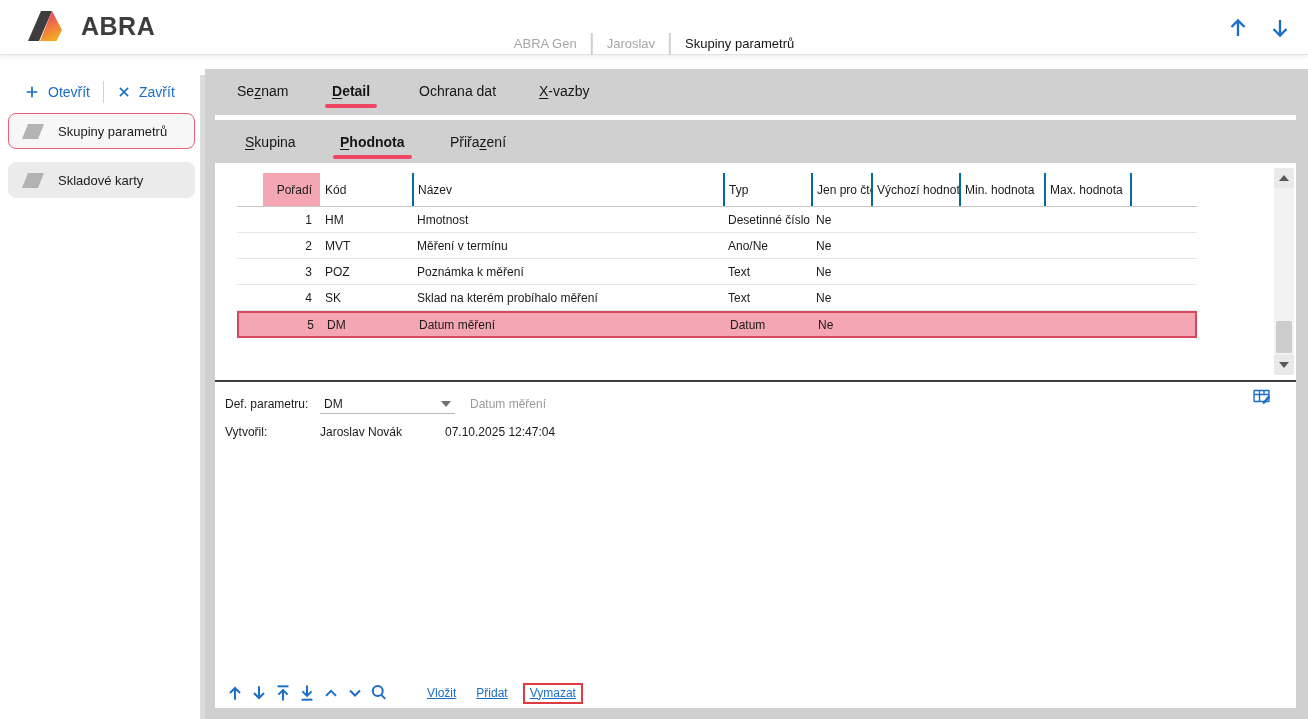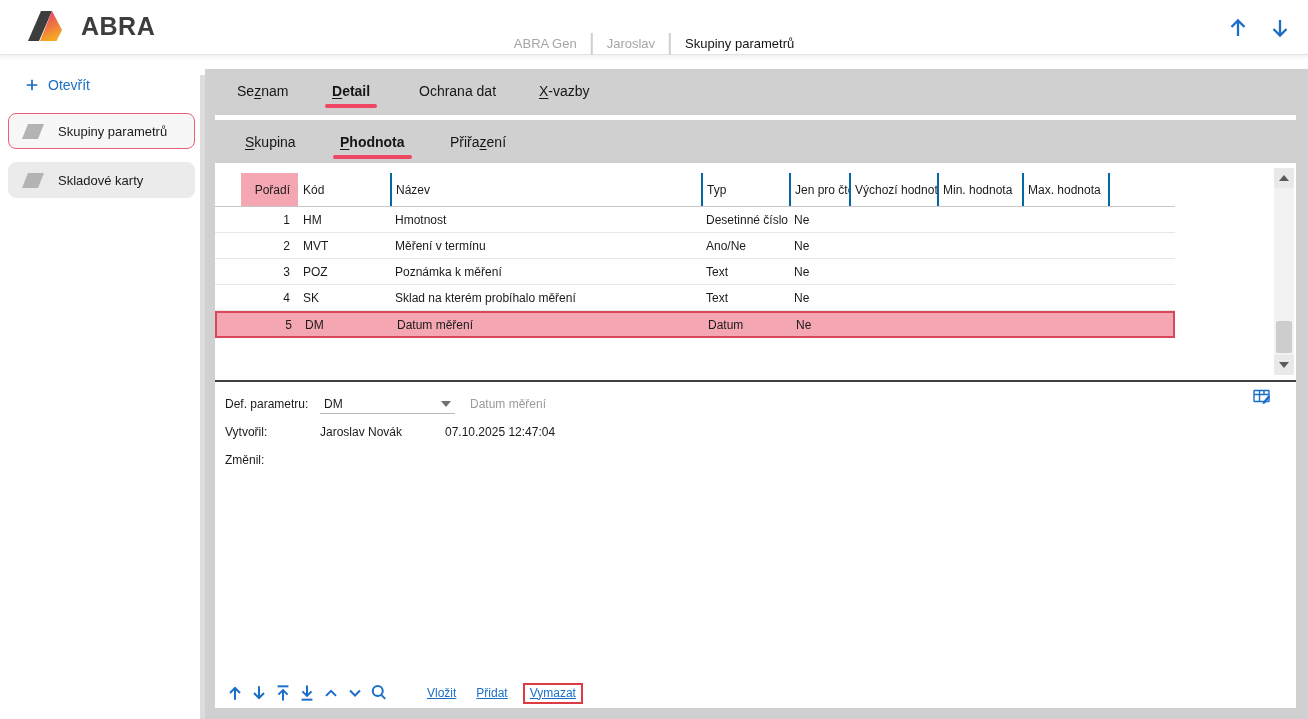--- a/index.html
+++ b/index.html
@@ -16,21 +16,21 @@
   .bc-muted { color:#a6a6a6; }
   .bc-active { color:#141414; }
   .bc-sep { width:2px; height:22px; background:#cfcfcf; }
   .hdr-nav { position:absolute; right:16px; top:0; height:55px; display:flex; align-items:center; gap:18px; }
   .blue-ic { color:var(--accent-blue); display:block; }
 
   
   .sidebar { position:absolute; left:0; top:55px; width:205px; bottom:0; background:#fff; }
   .side-splitter { position:absolute; right:0; top:20px; bottom:0; width:5px; background:#dcdcdc; }
   .side-toolbar { position:absolute; left:24px; top:22px; height:30px; display:flex; align-items:center; gap:13px;
-                  font-size:14px; color:var(--accent-blue);flex-direction:column; }
+                  font-size:14px; color:var(--accent-blue); }
   .side-btn { display:flex; align-items:center; gap:8px; cursor:pointer; }
   .side-sep { width:1px; height:22px; background:#d2d2d2; }
   .side-item { position:absolute; left:8px; width:187px; height:36px; border-radius:8px;
                background:#ebebeb; border:1px solid #ebebeb; display:flex; align-items:center; font-size:13px; }
   .side-item.selected { background:#f8f7f7; border:1px solid #ea6076; }
   .pgram { width:16px; height:15px; background:#b3b3b3; transform:skewX(-22deg); margin-left:16px; }
   .side-item .lbl { margin-left:17px; }
 
   
   .main { position:absolute; left:205px; top:69px; right:0; bottom:0; background:var(--panel-gray); }
@@ -41,21 +41,21 @@
   .tab { position:absolute; top:14px; font-size:14px; color:#161616; cursor:pointer; white-space:nowrap; }
   .tab.active { font-weight:700; }
   .tab .accel { text-decoration:underline; text-underline-offset:2px; }
   .tab .tab-underline { display:none; position:absolute; left:-7px; right:-7px; top:21px; height:4px;
                         background:var(--accent-red); border-radius:2px; }
   .tab.active .tab-underline { display:block; }
 
   
   .content { position:absolute; left:10px; top:94px; width:1081px; bottom:11px; background:#fff; }
 
-  .grid-row { display:grid; grid-template-columns:83px 92px 311px 88px 60px 88px 85px 86px 67px; width:960px; }
+  .grid-row { display:grid; grid-template-columns:83px 92px 311px 88px 60px 88px 85px 86px 67px; width:960px;margin-left:22px; }
   .thead { position:relative; height:44px; }
   .thead-border { position:absolute; left:0; right:0; top:43px; height:1px; background:#c6c6c6; }
   .th { align-self:end; height:34px; line-height:34px; font-size:12px; color:#1b1b1b; white-space:nowrap; overflow:hidden; }
   .th.sep { border-left:2px solid #0369a1; padding-left:4px; }
   .th-first { text-align:right; }
   .th-first .sorted { display:inline-block; background:var(--sorted-header-bg); height:34px; line-height:34px;
                       padding:0 8px 0 14px; }
   .th-pad { padding-left:5px; }
   .trow { height:26px; align-items:center; font-size:12px; border-bottom:1px solid #e7e7e7; }
   .td-num { text-align:right; padding-right:8px; }
@@ -266,23 +266,20 @@
           <span class="val">DM</span>
           <span class="dd-arrow"></span>
         </span>
         <span class="hint">Datum měření</span>
       </div>
       <div class="frow">
         <span class="flabel">Vytvořil:</span>
         <span class="fval">Jaroslav Novák</span>
         <span>07.10.2025 12:47:04</span>
       </div>
-      <div class="frow">
-        <span class="flabel">Změnil:</span>
-      </div>
     </div>
 
     <svg class="grid-edit" width="20" height="20" viewBox="0 0 20 20" fill="none" stroke="currentColor" stroke-width="1.4">
       <rect x="2" y="3.5" width="15" height="11" rx="0.5"></rect>
       <path d="M2 7.5h15M7.5 3.5v11M12 3.5v4"></path>
       <path d="M10.5 17l2.4-.6 5.2-6.4-1.9-1.5-5.2 6.4z" fill="currentColor" stroke="none"></path>
     </svg>
 
     <div class="ftoolbar">
       <span class="ico">

